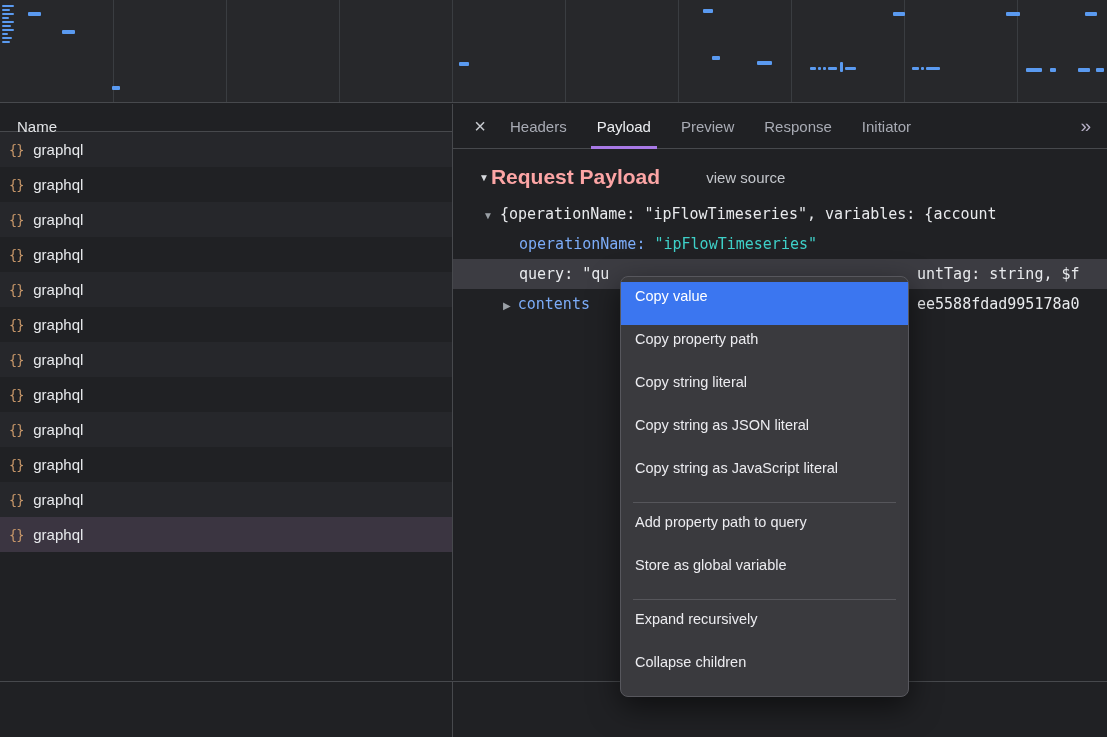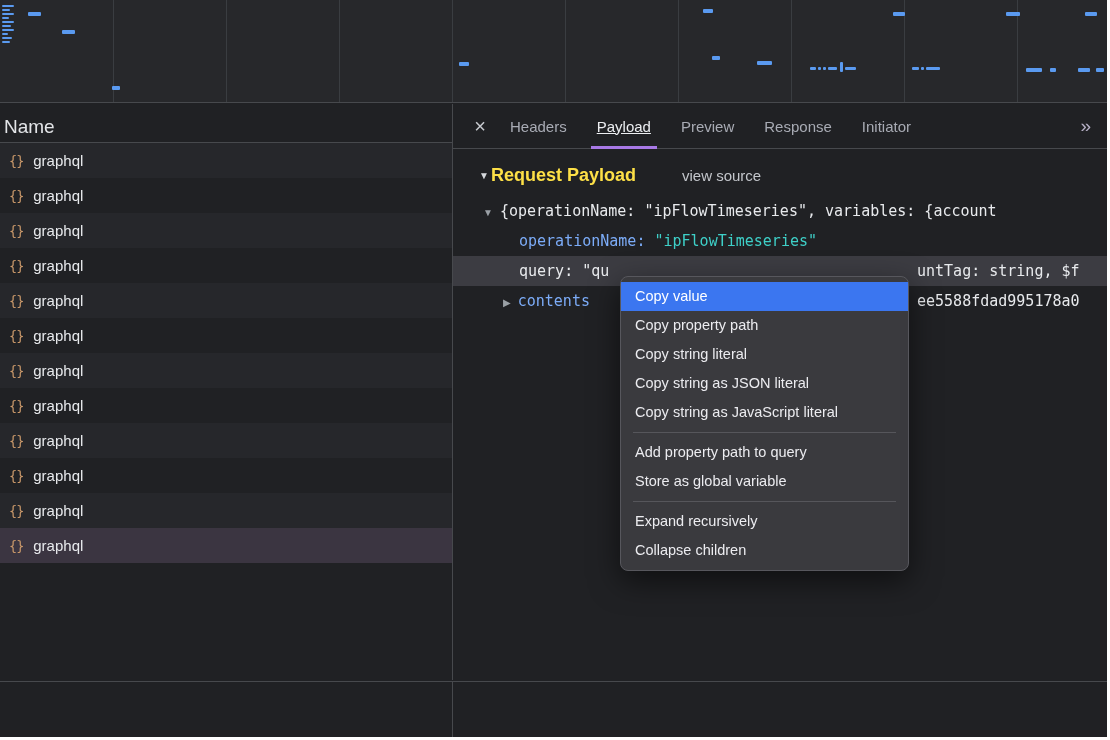--- a/index.html
+++ b/index.html
@@ -18,69 +18,69 @@
     position: absolute; top: 0; left: 0; width: 100%; height: 103px;
     background: #27282b; border-bottom: 1px solid #47494d;
   }
   .gridline { position: absolute; top: 0; bottom: 0; width: 1px; background: #3a3d41; }
   .tl-bar { position: absolute; border-radius: 1px; }
 
   
   .main { position: absolute; top: 104px; left: 0; right: 0; bottom: 57px; display: flex; }
   .left { width: 453px; border-right: 1px solid #47494d; display: flex; flex-direction: column; }
   .left-header {
-    height: 39px; line-height: 45px; padding-left: 4px;
-    font-size: 19px; color: #e3e5e8; border-bottom: 1px solid #47494d;
+    height: 28px; line-height: 45px; padding-left: 17px;
+    font-size: 15px; color: #e3e5e8; border-bottom: 1px solid #47494d;
   }
   .rows { flex: 1; overflow: hidden; }
   .net-row { height: 35px; display: flex; align-items: center; padding-left: 9px; gap: 10px; font-size: 15px; }
   .net-row:nth-child(odd) { background: #26272b; }
   .net-row.selected { background: #3b3541; }
   .req-icon { color: #c9986a; font-family: "DejaVu Sans Mono", monospace; font-size: 13.5px; letter-spacing: -1px; }
 
   .right { flex: 1; position: relative; min-width: 0; }
   .tabbar {
     height: 45px; display: flex; align-items: center;
     border-bottom: 1px solid #47494d; padding-left: 12px;
   }
   .close-btn { width: 30px; text-align: center; font-size: 20px; color: #c8cbd0; }
   .tab { padding: 0 15px; height: 45px; line-height: 45px; font-size: 15px; color: #a8abb4; position: relative; }
-  .tab.active { color: #eceef1; text-decoration: underline; }
+  .tab.active { color: #eceef1; }
   .tab.active::after {
     content: ""; position: absolute; left: 9px; right: 9px; bottom: 0; height: 3px;
     background: #a879e6;
   }
   .more-tabs { margin-left: auto; margin-right: 16px; color: #b6b0c6; font-size: 19px; }
 
   
   .payload { position: absolute; top: 45px; left: 0; right: 0; bottom: 0; overflow: hidden; }
   .section-row { margin: 16px 0 10px 26px; display: flex; align-items: center; }
   .section-caret { font-size: 10px; color: #d6d9dd; margin-right: 2px; }
-  .section-title { font-weight: bold; font-size: 18px; color: #fde047; }
+  .section-title { font-weight: bold; font-size: 21px; color: #fca5a5; }
   .view-source { margin-left: 46px; font-size: 15px; color: #c3c6cb; }
   .tree { font-family: "DejaVu Sans Mono", monospace; font-size: 15px; }
   .tree-line { height: 30px; line-height: 30px; position: relative; white-space: nowrap; overflow: hidden; }
   .tree-line.selected { background: #3c3c42; }
   .indent-1 { padding-left: 30px; }
   .indent-2 { padding-left: 66px; }
   .indent-2c { padding-left: 50px; }
   .caret { font-size: 10px; color: #9aa0a6; font-family: "Liberation Sans", sans-serif; margin-right: 7px; }
   .key { color: #7cacf8; }
   .str { color: #3ed0c8; }
   .plain { color: #e8eaed; }
   .tail { position: absolute; left: 464px; top: 0; }
 
   
   .context-menu {
     position: absolute; left: 620px; top: 276px; width: 289px;
     background: #3a3a3e; border: 1px solid #57575d; border-radius: 8px;
     box-shadow: 0 10px 30px rgba(0,0,0,0.55);
     padding: 5px 0; z-index: 10; font-size: 14.5px; color: #ececf0;
   }
-  .menu-item { height: 29px; line-height: 29px; padding: 0 14px; }
+  .menu-item { height: 43px; line-height: 29px; padding: 0 14px; }
   .menu-item.highlighted { background: #3b76f0; color: #ffffff; }
   .menu-separator { height: 1px; background: #56565b; margin: 5px 12px; }
 
   
   .bottom { position: absolute; left: 0; right: 0; bottom: 0; height: 56px; border-top: 1px solid #47494d; background: #202124; }
   .bottom-left { width: 453px; height: 100%; border-right: 1px solid #47494d; }
 </style>
 </head>
 <body>
 

